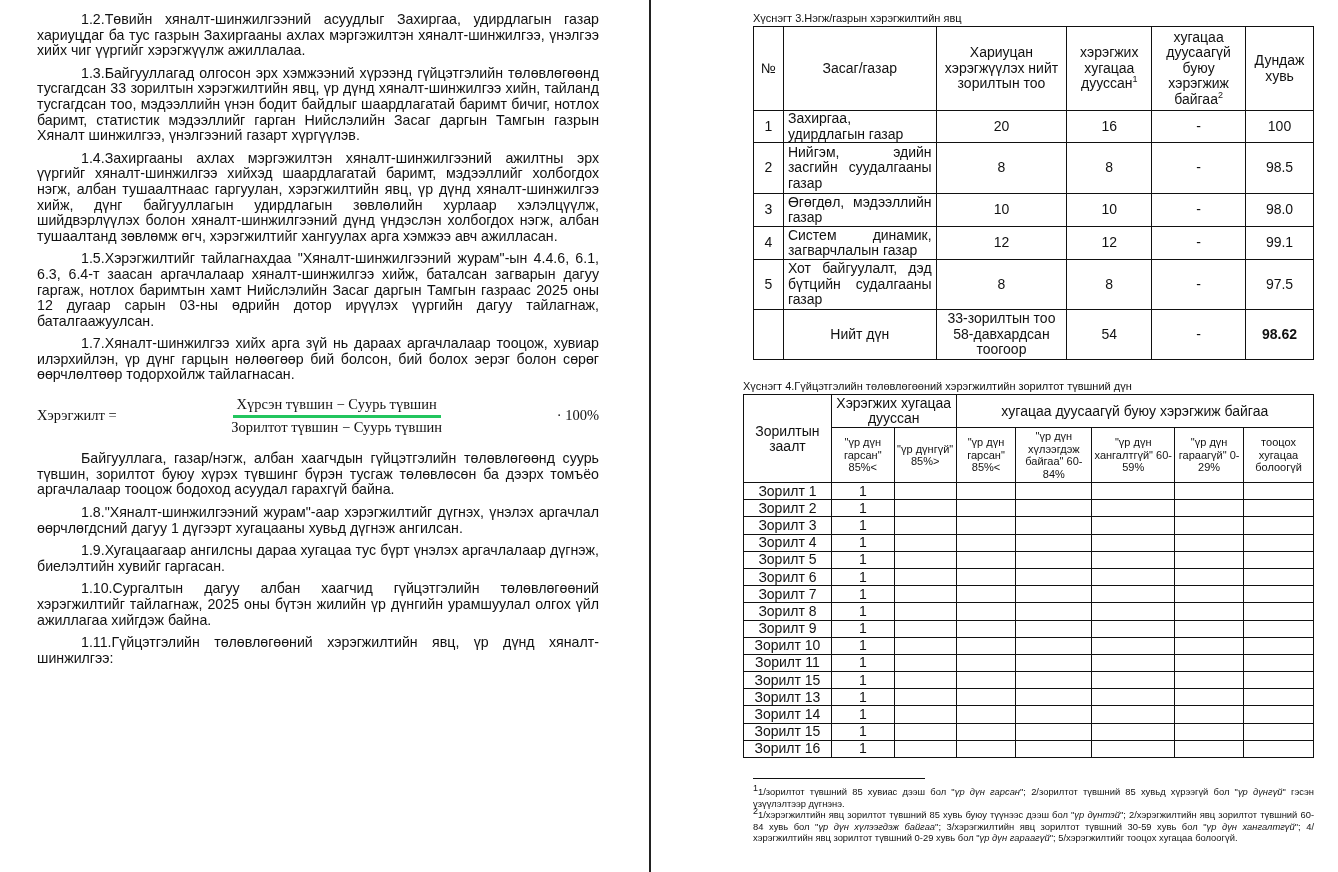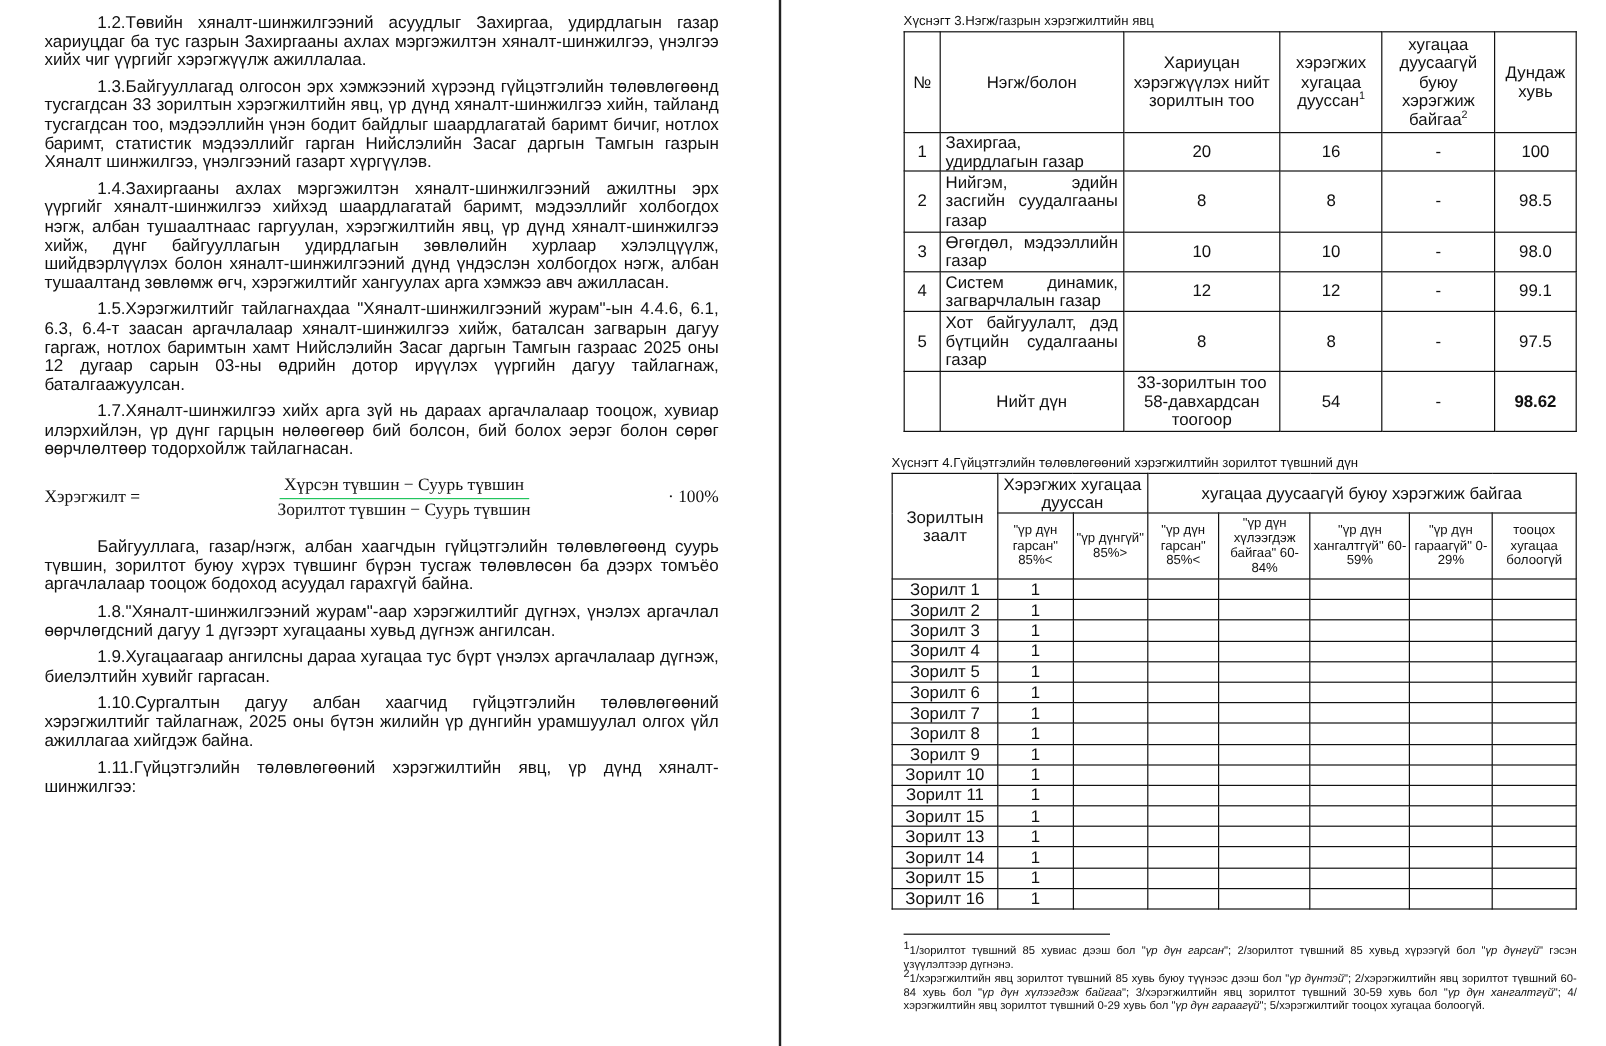--- a/index.html
+++ b/index.html
@@ -12,21 +12,21 @@
   }
   .para {
     text-align: justify; text-indent: 44px; margin-bottom: 7px;
   }
   .formula {
     font-family: "Liberation Serif", serif; font-size: 14.5px;
     display: flex; align-items: center; justify-content: space-between;
     margin: 14px 0 16px 0; gap: 6px; padding-left: 0;
   }
   .frac { display: inline-flex; flex-direction: column; align-items: center; }
-  .frac .num { padding: 0 4px 2px 4px; border-bottom: 1px solid #22c55e; }
+  .frac .num { padding: 0 4px 2px 4px; border-bottom: 3px solid #22c55e; }
   .frac .den { padding: 2px 4px 0 4px; }
 
   .divider {
     position: absolute; left: 649px; top: 0; width: 1.5px; height: 872px; background: #222;
   }
 
   .caption {
     position: absolute; font-size: 11px; text-align: left; color: #111;
   }
 
@@ -93,21 +93,21 @@
     <col style="width:30px">
       <col style="width:153px">
       <col style="width:131px">
     <col style="width:85px">
       <col style="width:94px">
       <col style="width:68px">
   </colgroup>
   <thead>
     <tr style="height:84px">
       <th>№</th>
-      <th>Нэгж/болон</th>
+      <th>Засаг/газар</th>
       <th>Хариуцан хэрэгжүүлэх нийт зорилтын тоо</th>
       <th><span>хэрэгжих хугацаа дууссан</span><sup>1</sup></th>
       <th><span>хугацаа дуусаагүй буюу хэрэгжиж байгаа</span><sup>2</sup></th>
       <th>Дундаж хувь</th>
     </tr>
   </thead>
   <tbody>
     <tr style="height:32px">
       <td>1</td>
         <td class="name">Захиргаа, удирдлагын газар</td>

